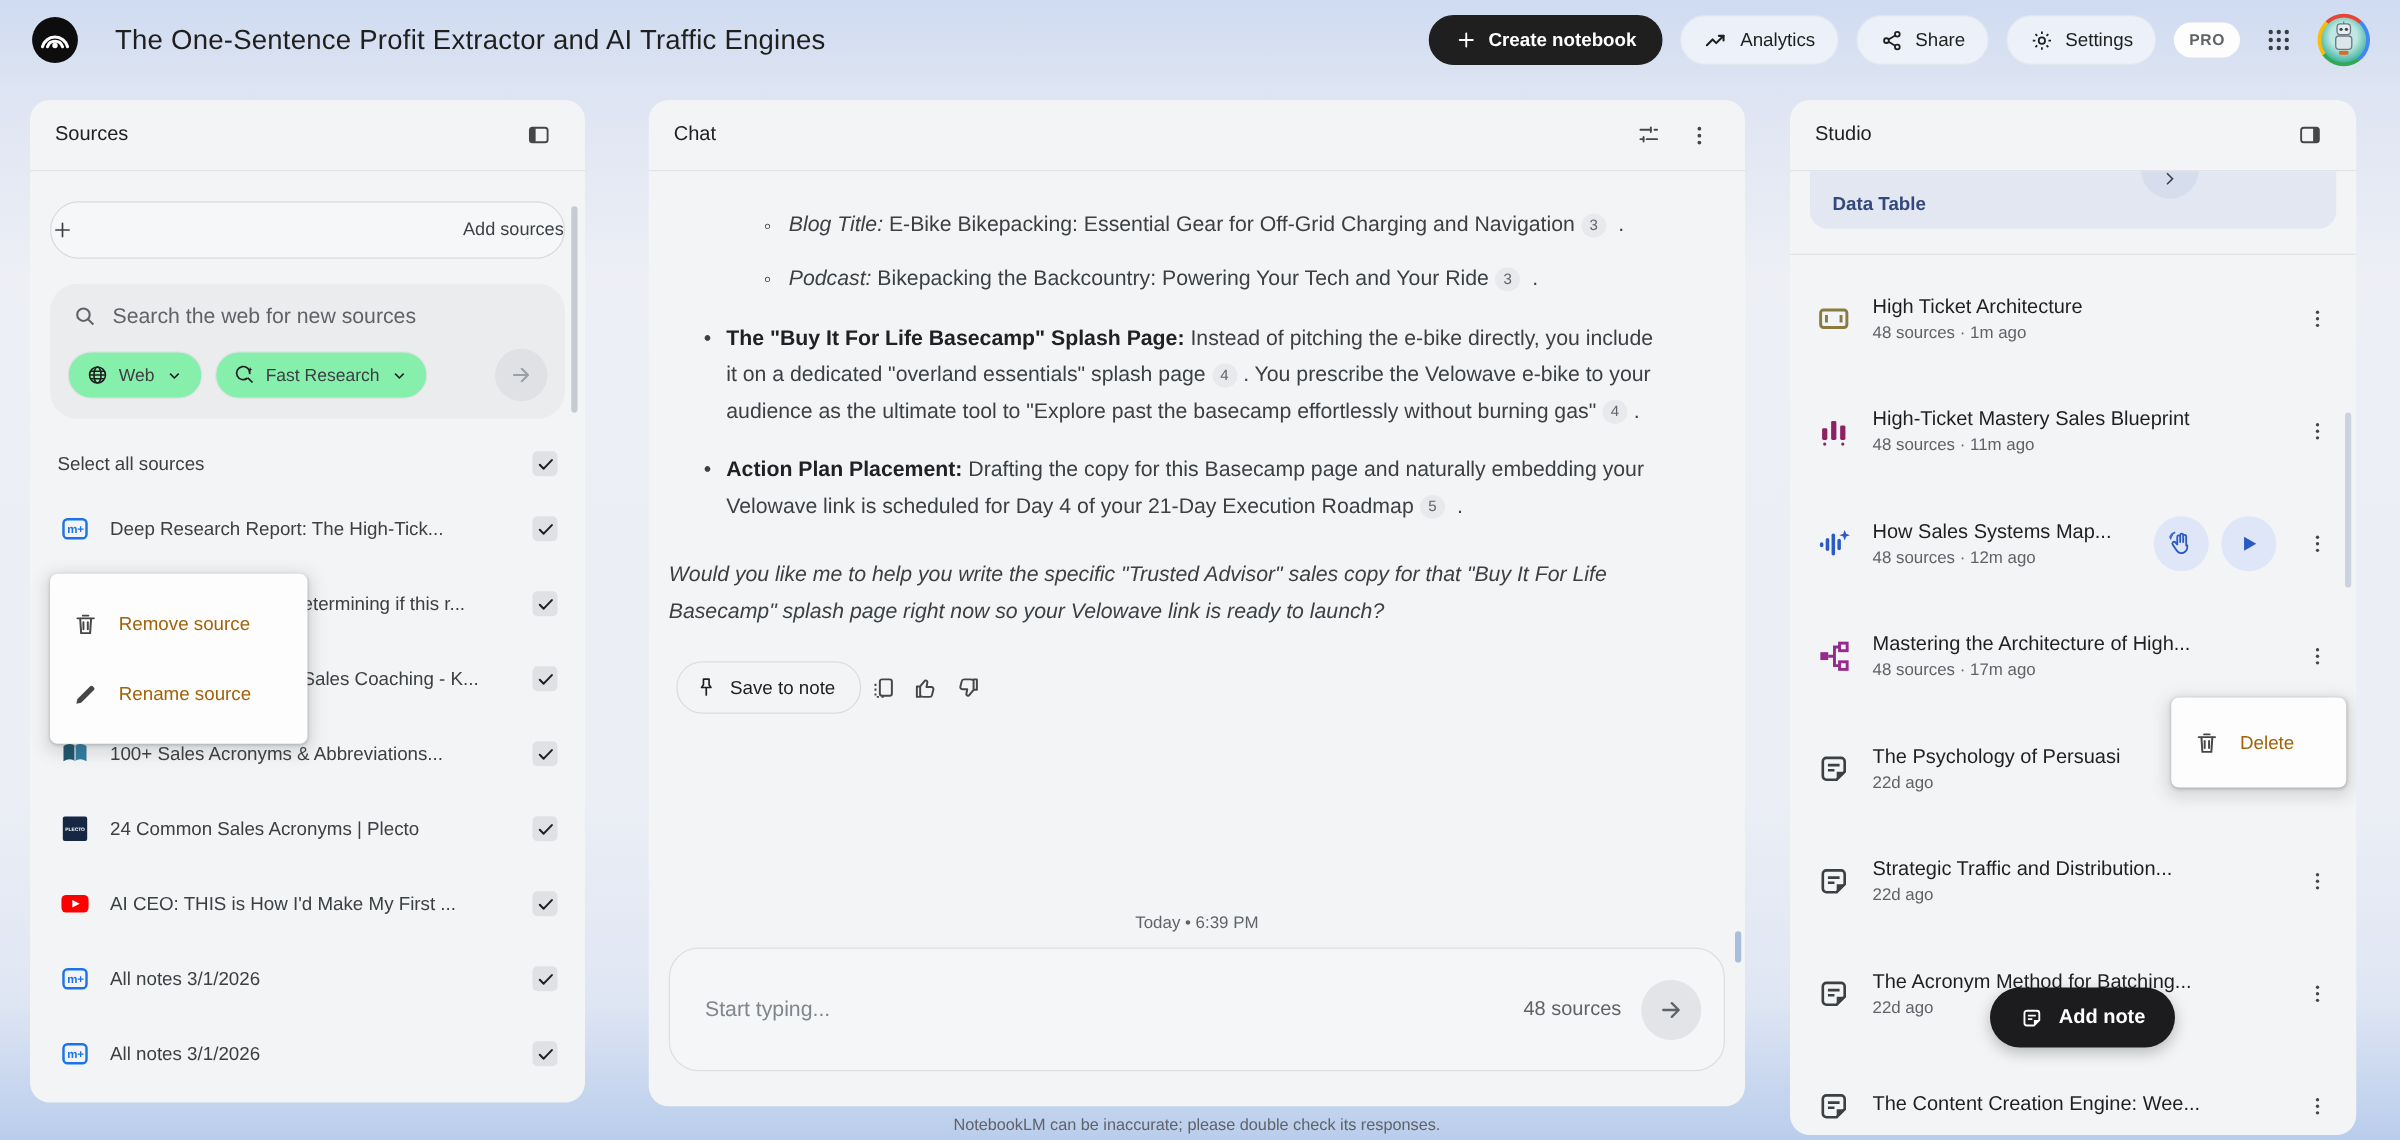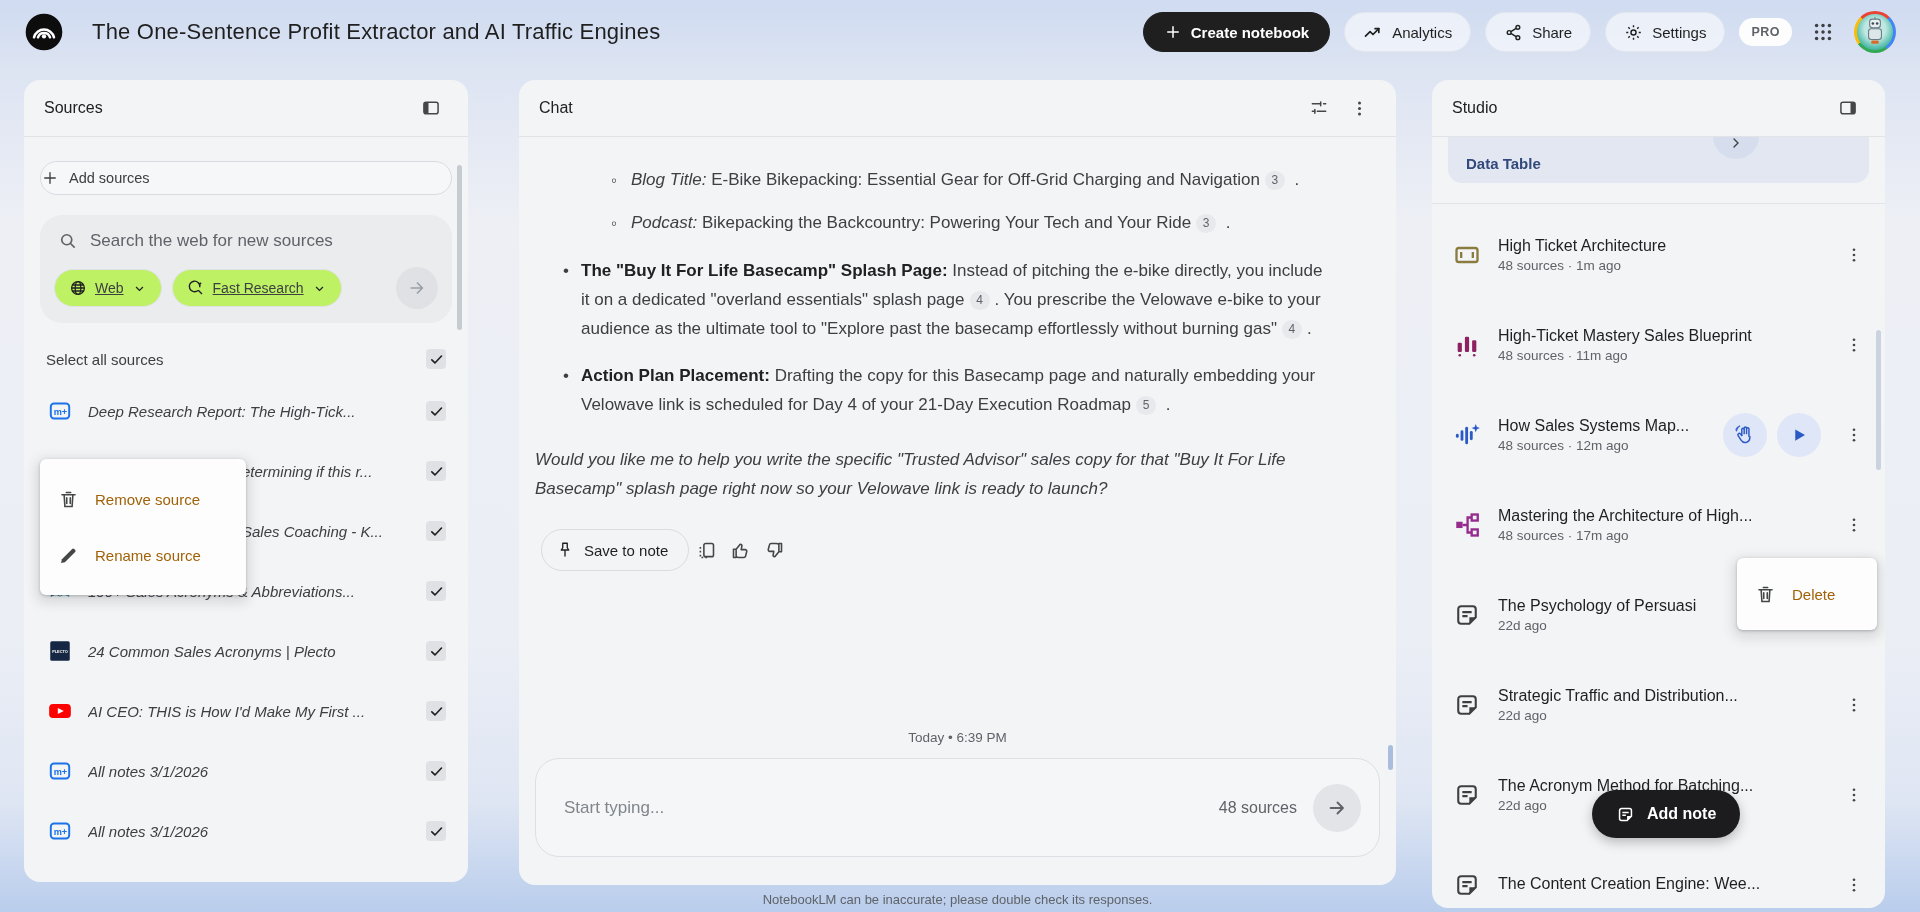--- a/index.html
+++ b/index.html
@@ -26,33 +26,33 @@
   .avatar-in { width:100%; height:100%; border-radius:50%; background:radial-gradient(circle at 50% 42%,#bfe8e2 0 38%,#49b8a5 72%,#2e8f85); display:flex; align-items:center; justify-content:center; overflow:hidden; }
 
   
   .panel { position:absolute; top:80px; background:#f3f4f6; border-radius:16px; }
   .phead { height:56px; display:flex; align-items:center; justify-content:space-between; padding:0 20px; font-size:16px; color:#202124; }
   .divider { height:1px; background:#e1e3e6; }
   .iconbtn { width:34px; height:34px; display:flex; align-items:center; justify-content:center; border-radius:50%; cursor:pointer; color:#444746; }
 
   
   .sources { left:24px; width:444px; height:802px; overflow:hidden; }
-  .addsrc { margin:24px 16px 0; height:34px; border:1px solid #d7dbe1; border-radius:23px; display:flex; align-items:center; justify-content:flex-start; gap:10px; font-size:14.5px; color:#3c4043; cursor:pointer; background:#f6f7f9; }
+  .addsrc { margin:24px 16px 0; height:46px; border:1px solid #d7dbe1; border-radius:23px; display:flex; align-items:center; justify-content:space-between; gap:10px; font-size:14.5px; color:#3c4043; cursor:pointer; background:#f6f7f9; }
   .searchcard { margin:20px 16px 0; background:#ebecee; border-radius:22px; padding:16px 14px 14px; }
   .searchrow { display:flex; align-items:center; gap:12px; padding:0 4px 16px; }
   .searchrow input { flex:1; border:0; outline:0; background:transparent; font-size:17px; color:#3c4043; font-family:inherit; }
   .searchrow input::placeholder { color:#5f6368; }
   .fchips { display:flex; align-items:center; gap:10px; }
-  .chip { display:inline-flex; align-items:center; gap:8px; height:38px; padding:0 14px; background:#bef264; border:1px solid #e0e2e6; border-radius:19px; font-size:14px; color:#3c4043; cursor:pointer;text-decoration:underline; }
+  .chip { display:inline-flex; align-items:center; gap:8px; height:38px; padding:0 14px; background:#86efac; border:1px solid #e0e2e6; border-radius:19px; font-size:14px; color:#3c4043; cursor:pointer; }
   .sendcirc { margin-left:auto; width:42px; height:42px; border-radius:50%; background:#dfe1e5; display:flex; align-items:center; justify-content:center; color:#9aa0a6; cursor:pointer; }
   .selrow { display:flex; align-items:center; justify-content:space-between; padding:26px 22px 8px 22px; font-size:15px; color:#3c4043; }
   .srclist { padding:4px 0; }
   .srow { height:60px; display:flex; align-items:center; gap:14px; padding:0 22px; cursor:pointer; }
   .srow .sicon { width:28px; flex:none; display:flex; justify-content:center; }
-  .srow .stitle { flex:1; font-size:15px; color:#3c4043; white-space:nowrap; overflow:hidden; text-overflow:ellipsis;font-style:italic; }
+  .srow .stitle { flex:1; font-size:15px; color:#3c4043; white-space:nowrap; overflow:hidden; text-overflow:ellipsis; }
   .cbx { width:20px; height:20px; border-radius:4px; background:#dfe1e5; display:flex; align-items:center; justify-content:center; flex:none; cursor:pointer; }
   .sb { position:absolute; border-radius:3px; }
 
   
   .menu { position:absolute; background:#fdfdfe; border-radius:6px; box-shadow:0 1px 3px rgba(60,64,67,.3),0 4px 12px 4px rgba(60,64,67,.15); z-index:40; padding:12px 0; }
   .mitem { height:56px; display:flex; align-items:center; gap:16px; padding:0 20px 0 18px; font-size:15px; color:#a16207; cursor:pointer; white-space:nowrap; }
   .mitem svg { flex:none; }
 
   
   .chat { left:519px; width:877px; height:805px; overflow:hidden; }

